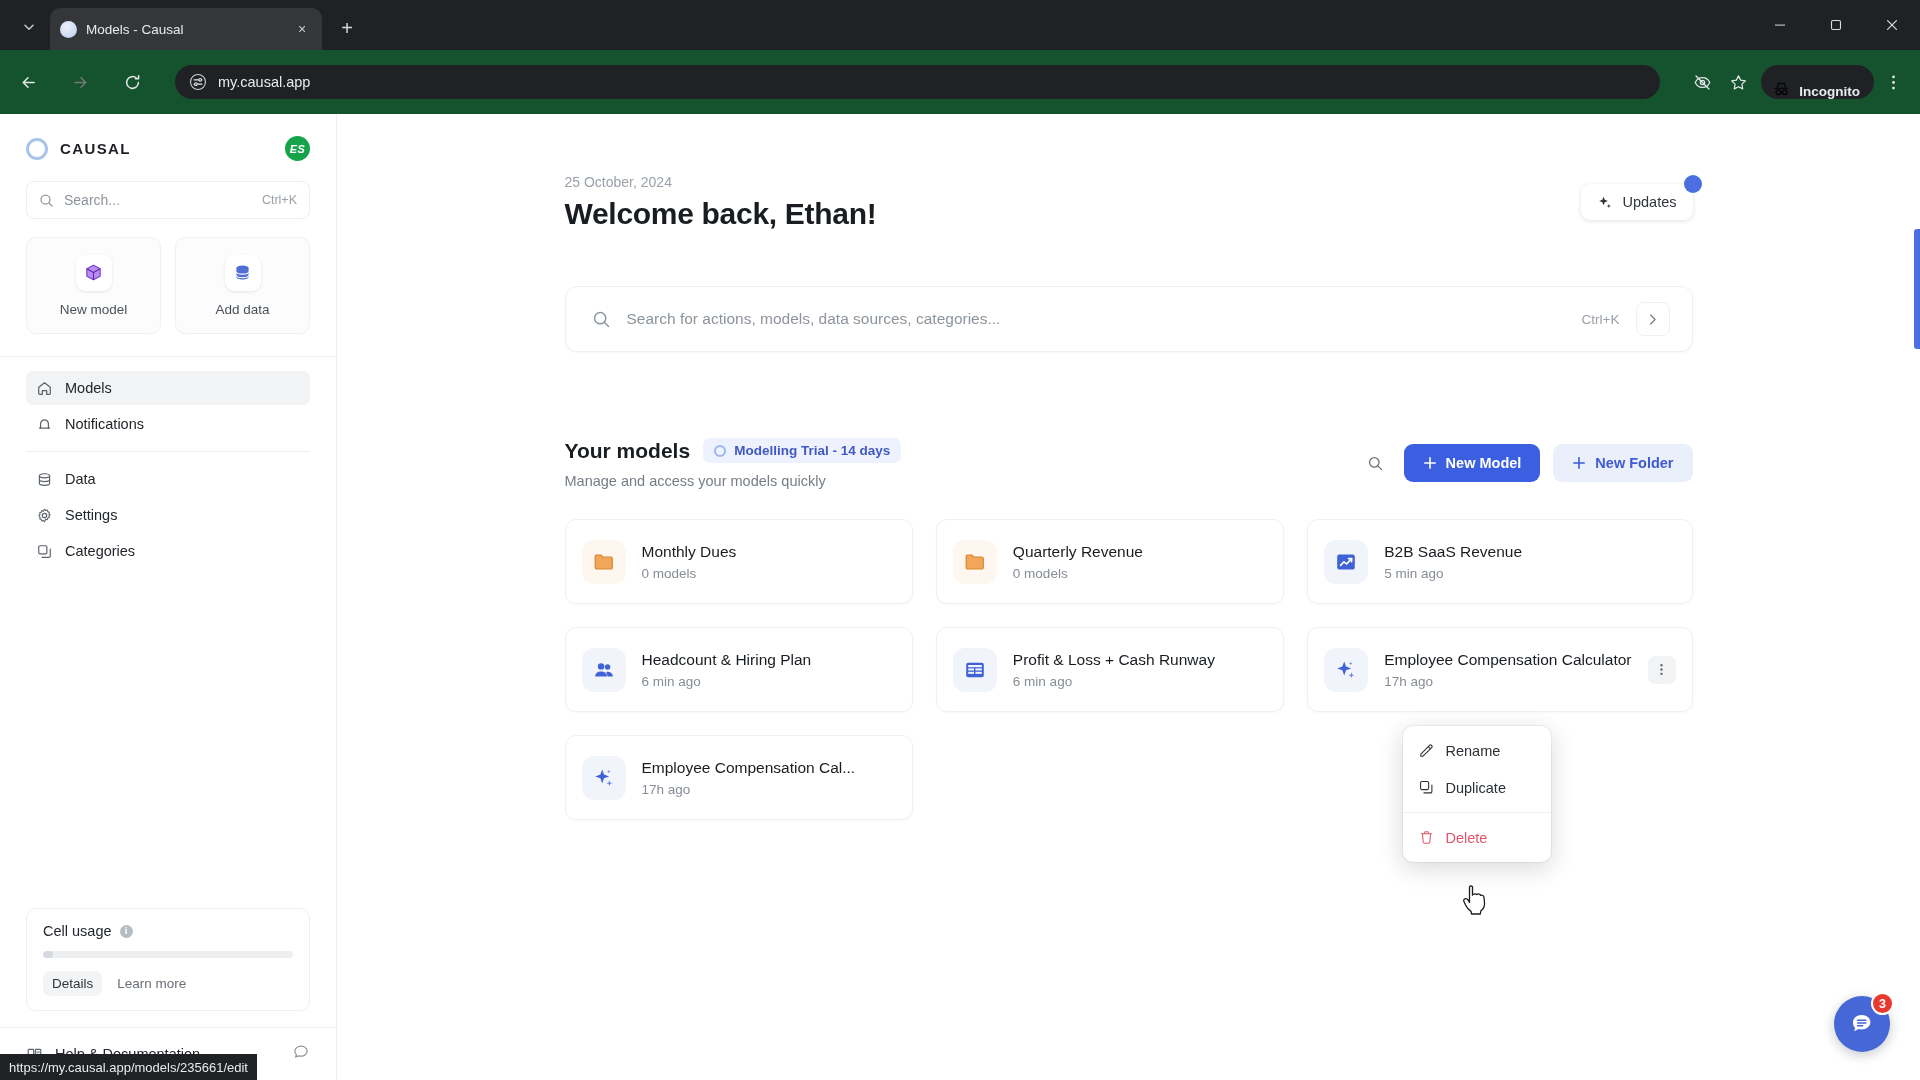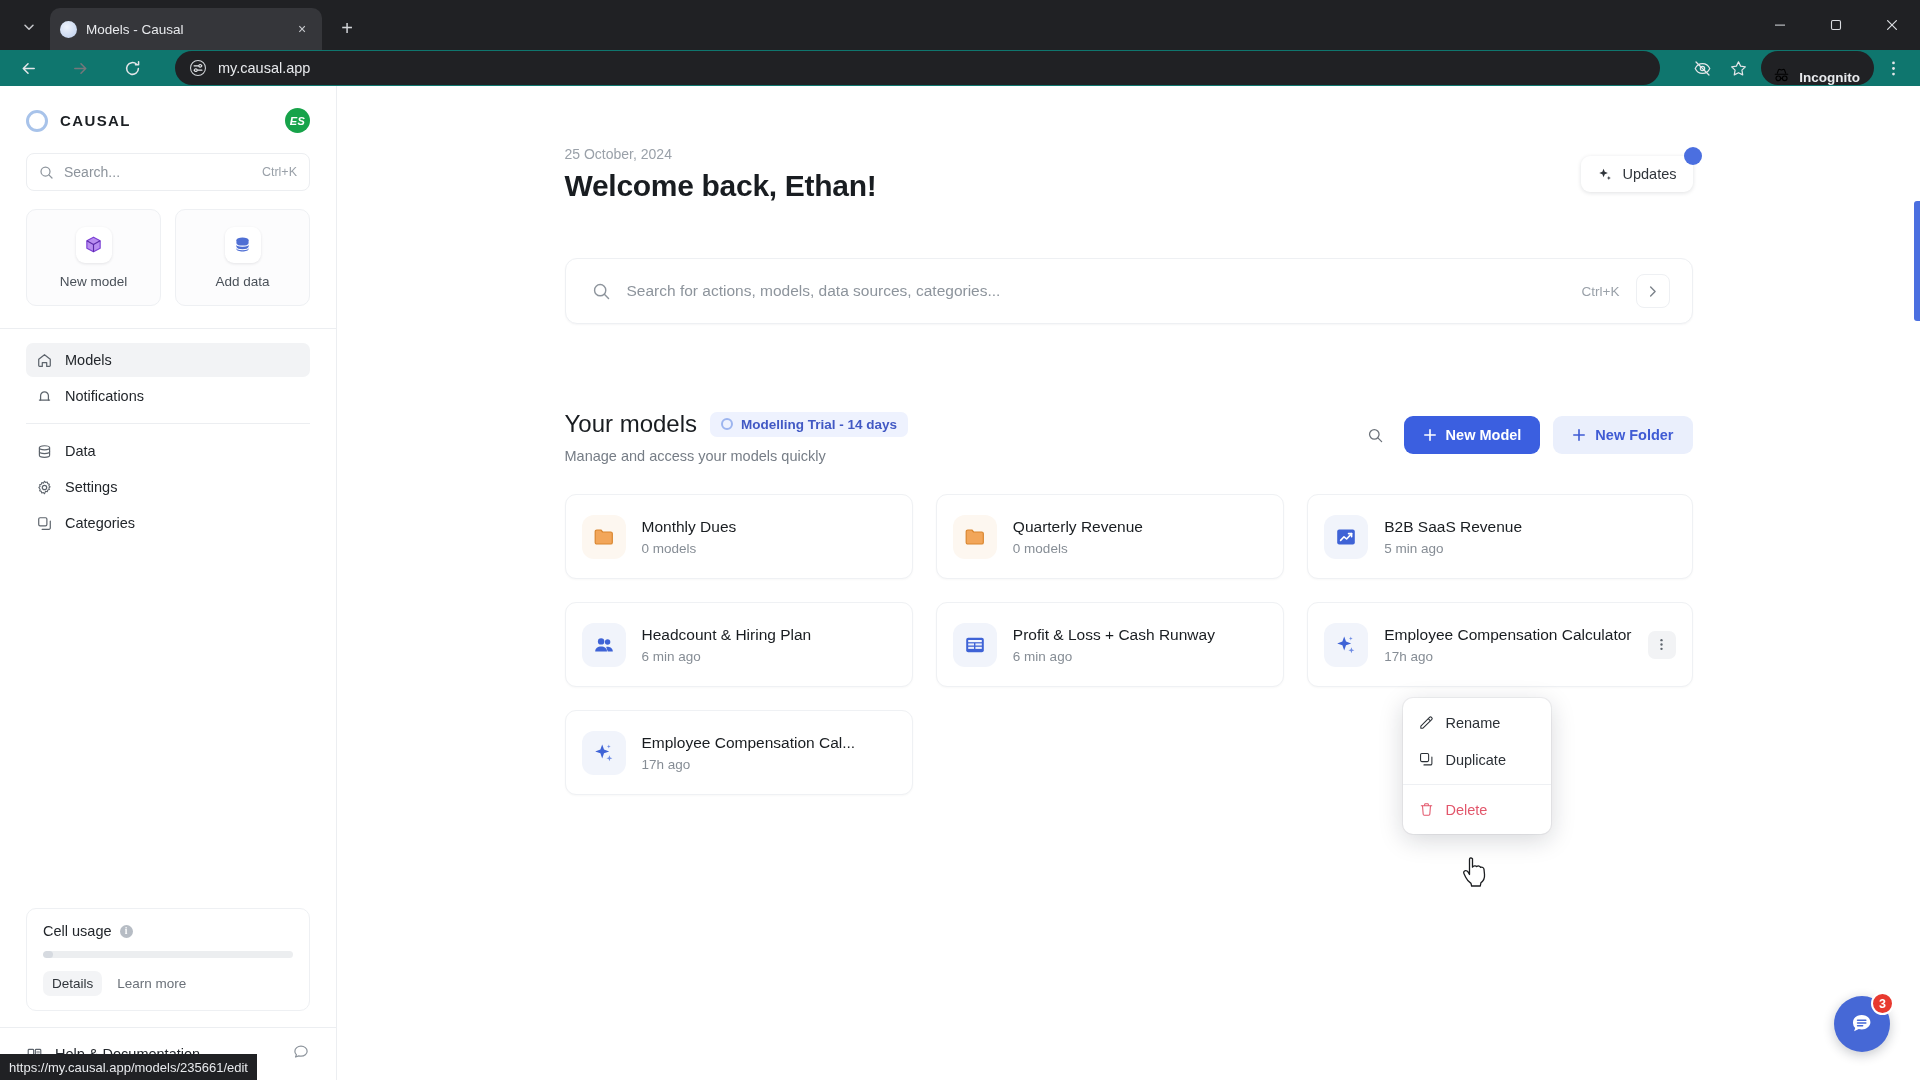--- a/index.html
+++ b/index.html
@@ -48,21 +48,21 @@
   }
   .win-controls {
     position: absolute; right: 0; top: 0; height: 50px; display: flex; align-items: center;
   }
   .win-btn {
     width: 56px; height: 50px; display: flex; align-items: center; justify-content: center;
     color: #dadce0;
   }
 
   .toolbar {
-    height: 36px; background: #0f766e; display: flex; align-items: center;
+    height: 64px; background: #14532d; display: flex; align-items: center;
     padding: 0 10px; gap: 16px;
   }
   .nav-btn {
     width: 36px; height: 36px; border-radius: 50%; display: flex;
     align-items: center; justify-content: center; color: #e4e6e9;
   }
   .nav-btn.disabled { color: #75777b; }
   .omnibox {
     flex: 1; height: 34px; background: #202124; border-radius: 17px; margin: 0 9px;
     display: flex; align-items: center; padding: 0 14px; gap: 11px;
@@ -196,21 +196,21 @@
   .big-search .ph { flex: 1; font-size: 15.5px; color: #8d949c; }
   .big-search .kbd { font-size: 13.5px; color: #9aa1a9; }
   .big-search .go {
     width: 34px; height: 34px; border: 1px solid #eef0f3; border-radius: 8px;
     display: flex; align-items: center; justify-content: center; color: #7b828a;
   }
 
   .models-head { margin-top: 86px; display: flex; align-items: flex-start; }
   .models-head-left { flex: 1; }
   .models-title-row { display: flex; align-items: center; gap: 13px; }
-  .models-title { font-size: 24px; font-weight: 400; color: #191d21; }
+  .models-title { font-size: 21px; font-weight: 700; color: #191d21; }
   .trial-badge {
     display: flex; align-items: center; gap: 8px; background: #eef2fe;
     border-radius: 7px; padding: 5px 11px;
   }
   .trial-ring {
     width: 12px; height: 12px; border-radius: 50%; border: 2px solid #9db5ef;
     box-sizing: border-box;
   }
   .trial-text { font-size: 13.5px; color: #4259c4; font-weight: 600; }
   .models-sub { font-size: 14.5px; color: #767d86; margin-top: 10px; }

